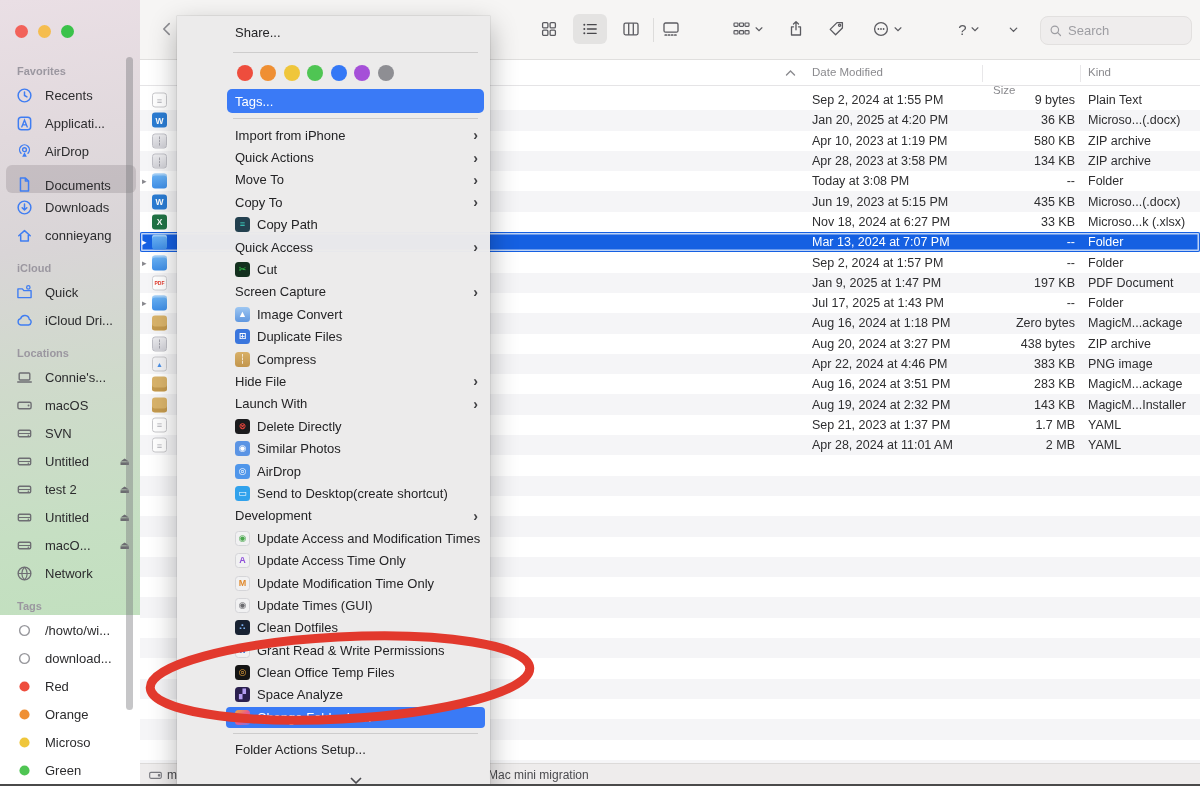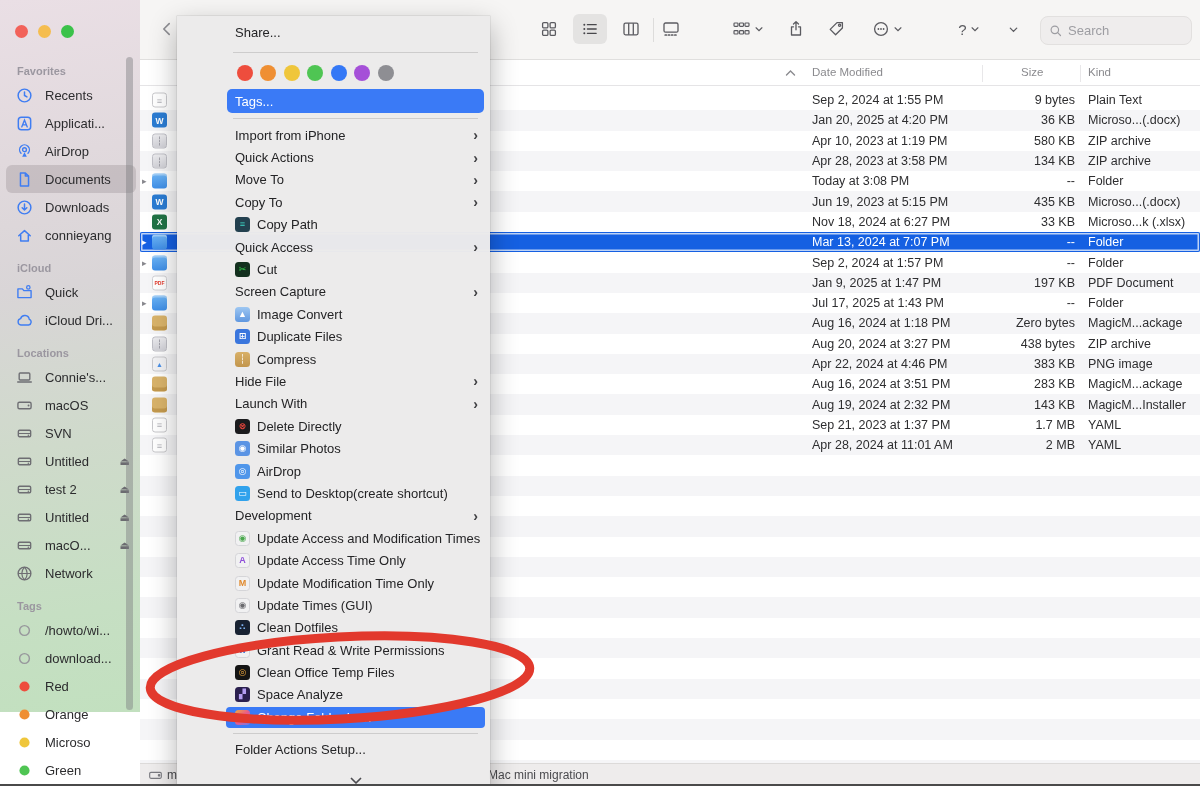--- a/index.html
+++ b/index.html
@@ -2,29 +2,29 @@
 <html><head>
 <meta charset="utf-8">
 <style>
   * { margin:0; padding:0; box-sizing:border-box; }
   html,body { width:1200px; height:800px; background:#fff; overflow:hidden;
     font-family:"Liberation Sans","DejaVu Sans",sans-serif; }
   #window { position:absolute; left:0; top:0; width:1200px; height:786px;
     border-bottom:2px solid #4a4a4a; background:#fff; overflow:hidden; }
 
   
-  #sidebar { position:absolute; left:0; top:0; width:140px; height:712px;
+  #sidebar { position:absolute; left:0; top:0; width:140px; height:615px;
     background:linear-gradient(172deg,#eadfe5 0%,#e1d9dd 22%,#d9d5d7 40%,#cfdacb 62%,#c6dfc3 85%,#c2e0bf 100%); }
   .tl { position:absolute; top:25px; width:13px; height:13px; border-radius:50%; }
   #tl-close{ left:15px; background:#f2625a; } #tl-min{ left:38px; background:#f5bd4f; } #tl-zoom{ left:61px; background:#3bc24a; }
   #sb-sections { position:absolute; top:52px; left:0; right:0; }
   .sb-label { font-size:11px; font-weight:700; color:#9b97a0; padding:13px 0 4px 17px; }
   .sb-item { height:28px; display:flex; align-items:center; gap:12px; margin:0 4px 0 6px;
     padding:0 6px 0 10px; border-radius:6px; font-size:13px; color:#2c2c2e; white-space:nowrap; }
-  .sb-item.sel { background:rgba(110,100,106,0.22); }
+  .sb-item.sel { background:rgba(110,100,106,0.22);align-items:flex-end; }
   .sb-ic { width:17px; height:17px; flex:0 0 17px; display:flex; align-items:center; justify-content:center; }
   .sb-text { overflow:hidden; text-overflow:ellipsis; flex:1 1 auto; }
   .eject { font-size:11px; color:#6b6b70; flex:0 0 auto; }
   #sb-scrollbar { position:absolute; left:126px; top:57px; width:7px; height:653px;
     border-radius:4px; background:rgba(118,118,124,0.42); }
 
   
   #main { position:absolute; left:140px; top:0; width:1060px; height:786px; background:#fff; }
   #toolbar { position:absolute; left:0; top:0; right:0; height:60px; background:#f6f5f4; border-bottom:1px solid #e0dfde; }
   .tbtn { position:absolute; top:14px; height:30px; display:flex; align-items:center; justify-content:center; border-radius:6px; }
@@ -446,21 +446,21 @@
     </div>
 
     <div id="listheader">
       <span class="hcell" style="left:645px;top:8px;">
           <svg width="11" height="8" viewBox="0 0 11 8">
             <path d="M1.5 6 5.5 2l4 4" fill="none" stroke="#8a8a8e" stroke-width="1.4" stroke-linecap="round"></path>
           </svg>
         </span>
       <span class="hcell" style="left:672px;">Date Modified</span>
       <span class="hsep" style="left:842px;"></span>
-      <span class="hcell" style="left:881px;">Size</span>
+      <span class="hcell" style="left:853px;margin-top:18px;">Size</span>
       <span class="hsep" style="left:940px;"></span>
       <span class="hcell" style="left:948px;">Kind</span>
     </div>
 
     <div id="rows">
         <div class="row">
           <span class="fic t-text">≡</span>
           <span class="cell c-date">Sep 2, 2024 at 1:55 PM</span>
           <span class="cell c-size">9 bytes</span>
           <span class="cell c-kind">Plain Text</span>

